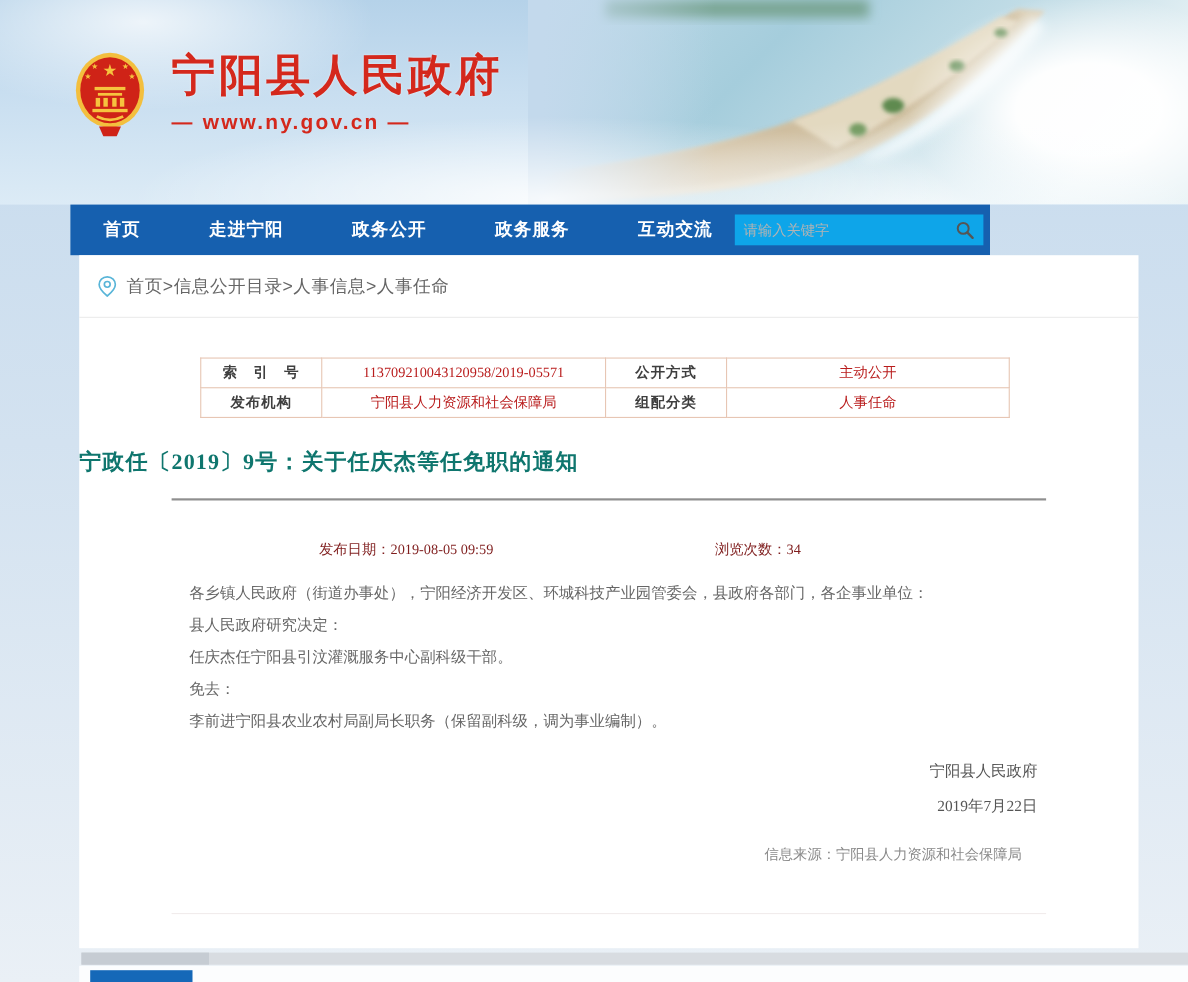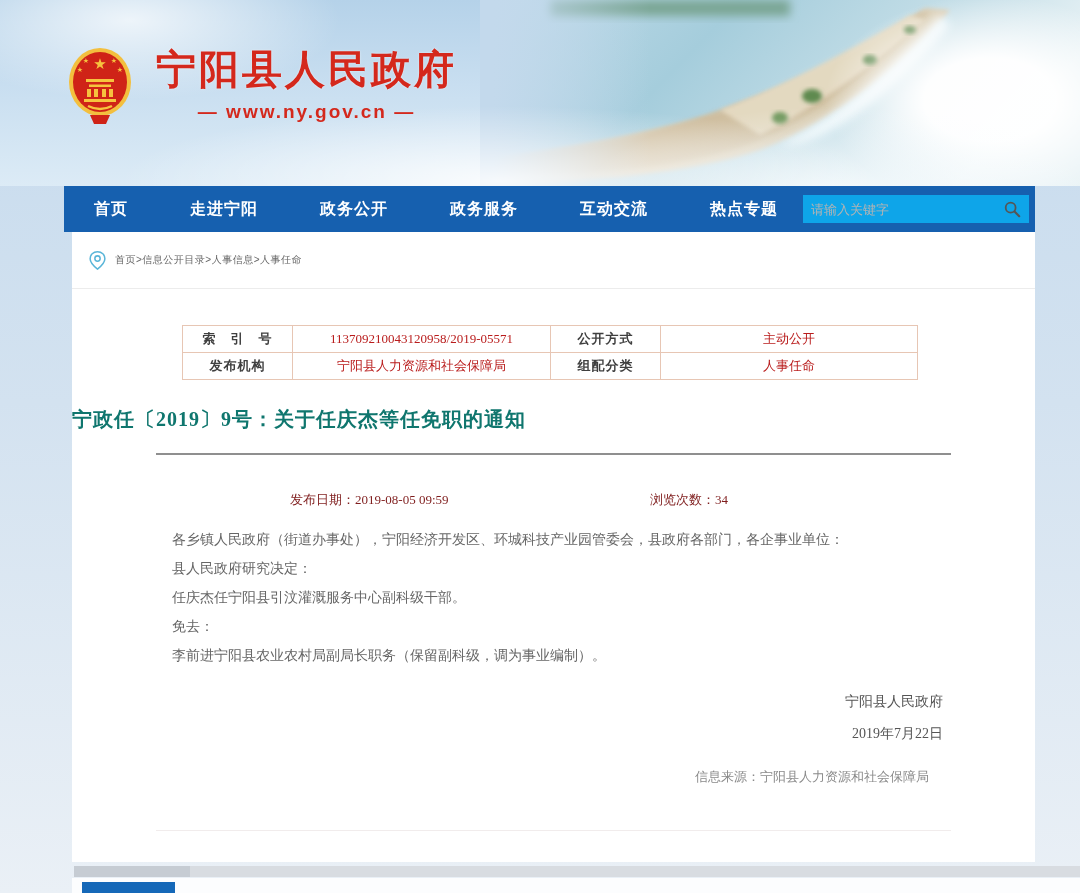--- a/index.html
+++ b/index.html
@@ -22,38 +22,38 @@
             background:radial-gradient(closest-side, rgba(255,255,255,.97) 30%, rgba(255,255,255,0) 75%); }
   .photo .cloudB { position:absolute; left:100px; bottom:-110px; width:520px; height:190px;
             background:radial-gradient(closest-side, rgba(248,252,254,.95), rgba(248,252,254,0)); }
   .photo .fadeL { position:absolute; left:0; top:0; width:170px; height:100%;
             background:linear-gradient(90deg,#c3d9ec 8%, rgba(195,217,236,0)); }
 
   .brand { position:absolute; left:66px; top:46px; display:flex; align-items:flex-start; }
   .brand-text { margin-left:22px; }
   .site-name { font-size:40px; font-weight:bold; color:#d4281c; letter-spacing:3px; line-height:1.15;
                font-family:"Liberation Sans", sans-serif; text-shadow:0 0 2px rgba(255,255,255,.7); }
-  .site-url  { margin-top:9px; text-align:center; font-size:19px; font-weight:bold; color:#d4281c; letter-spacing:2px; }
-
-  
-  .navbar { position:absolute; left:64px; top:186px; width:971px; height:46px; background:#1660af;
+  .site-url  { margin-top:9px; text-align:left; font-size:19px; font-weight:bold; color:#d4281c; letter-spacing:2px; }
+
+  
+  .navbar { position:absolute; left:64px; top:186px; width:836px; height:46px; background:#1660af;
             display:flex; align-items:center; padding-left:30px; gap:62px; }
   .nav-item { color:#ffffff; font-size:16px; font-weight:bold; letter-spacing:1px; cursor:pointer; white-space:nowrap; }
   .search { position:absolute; right:6px; top:9px; width:226px; height:28px; background:#0ea5e9;
             display:flex; align-items:center; }
   .search input { flex:1; height:100%; border:none; outline:none; padding:0 8px; font-size:13px; color:#333;
             font-family:"Liberation Sans", sans-serif; background:transparent; }
   .search input::placeholder { color:#b3b3b3; }
   .search .mag { width:18px; height:18px; margin-right:8px; flex:0 0 auto; cursor:pointer; }
 
   
   .content { position:absolute; left:72px; top:232px; width:963px; height:630px; background:#ffffff; }
 
   .breadcrumb { height:57px; display:flex; align-items:center; padding-left:17px;
-                border-bottom:1px solid #ececec; font-size:10px; color:#666; letter-spacing:.5px; }
+                border-bottom:1px solid #ececec; font-size:16px; color:#666; letter-spacing:.5px; }
   .breadcrumb .pin { margin-right:9px; flex:0 0 auto; }
 
   .info-table { margin:36px 0 18px 110px; width:735px; border-collapse:collapse; table-layout:fixed;
                 font-family:"Liberation Serif", serif;border-radius:20px; }
   .info-table td { border:1px solid #e7c6b4; height:27px; text-align:center; font-size:13px; padding:0; }
   .info-table .lbl { color:#3f3f3f; font-weight:600; letter-spacing:1px; }
   .info-table .val { color:#b91c1c; }
 
   .doc-title { margin-top:26px; font-size:20px; font-weight:bold; color:#0f766e;
                font-family:"Liberation Serif", serif; letter-spacing:1px; }

